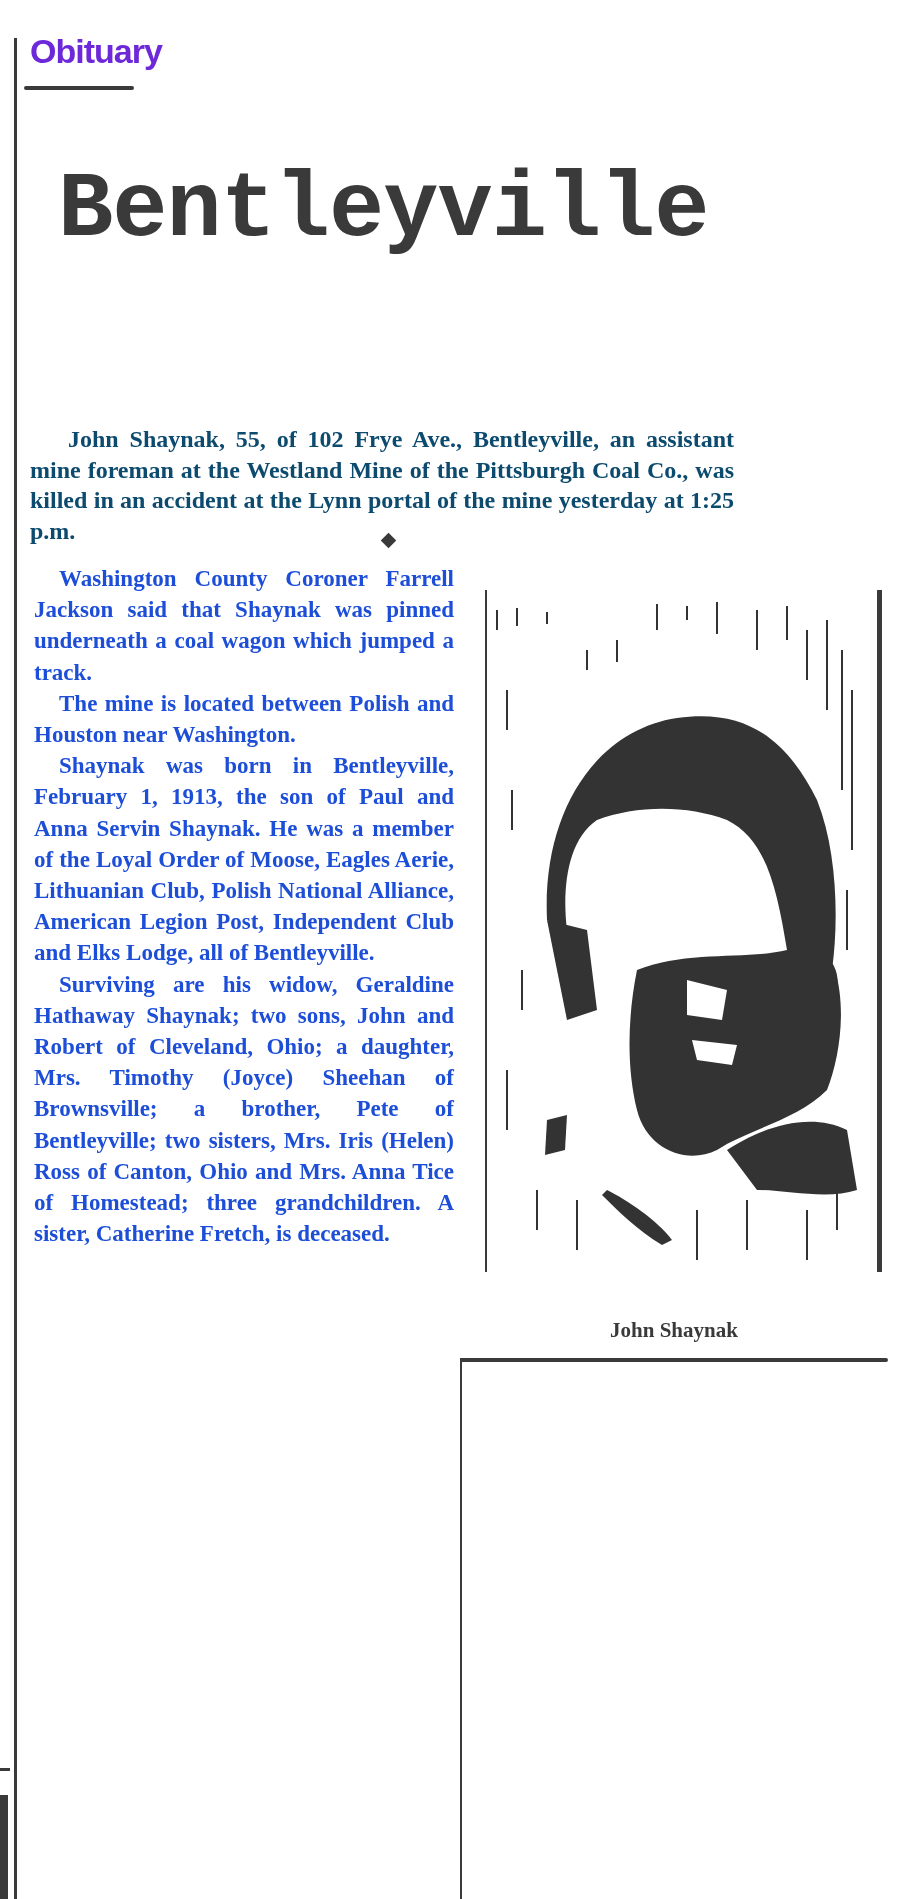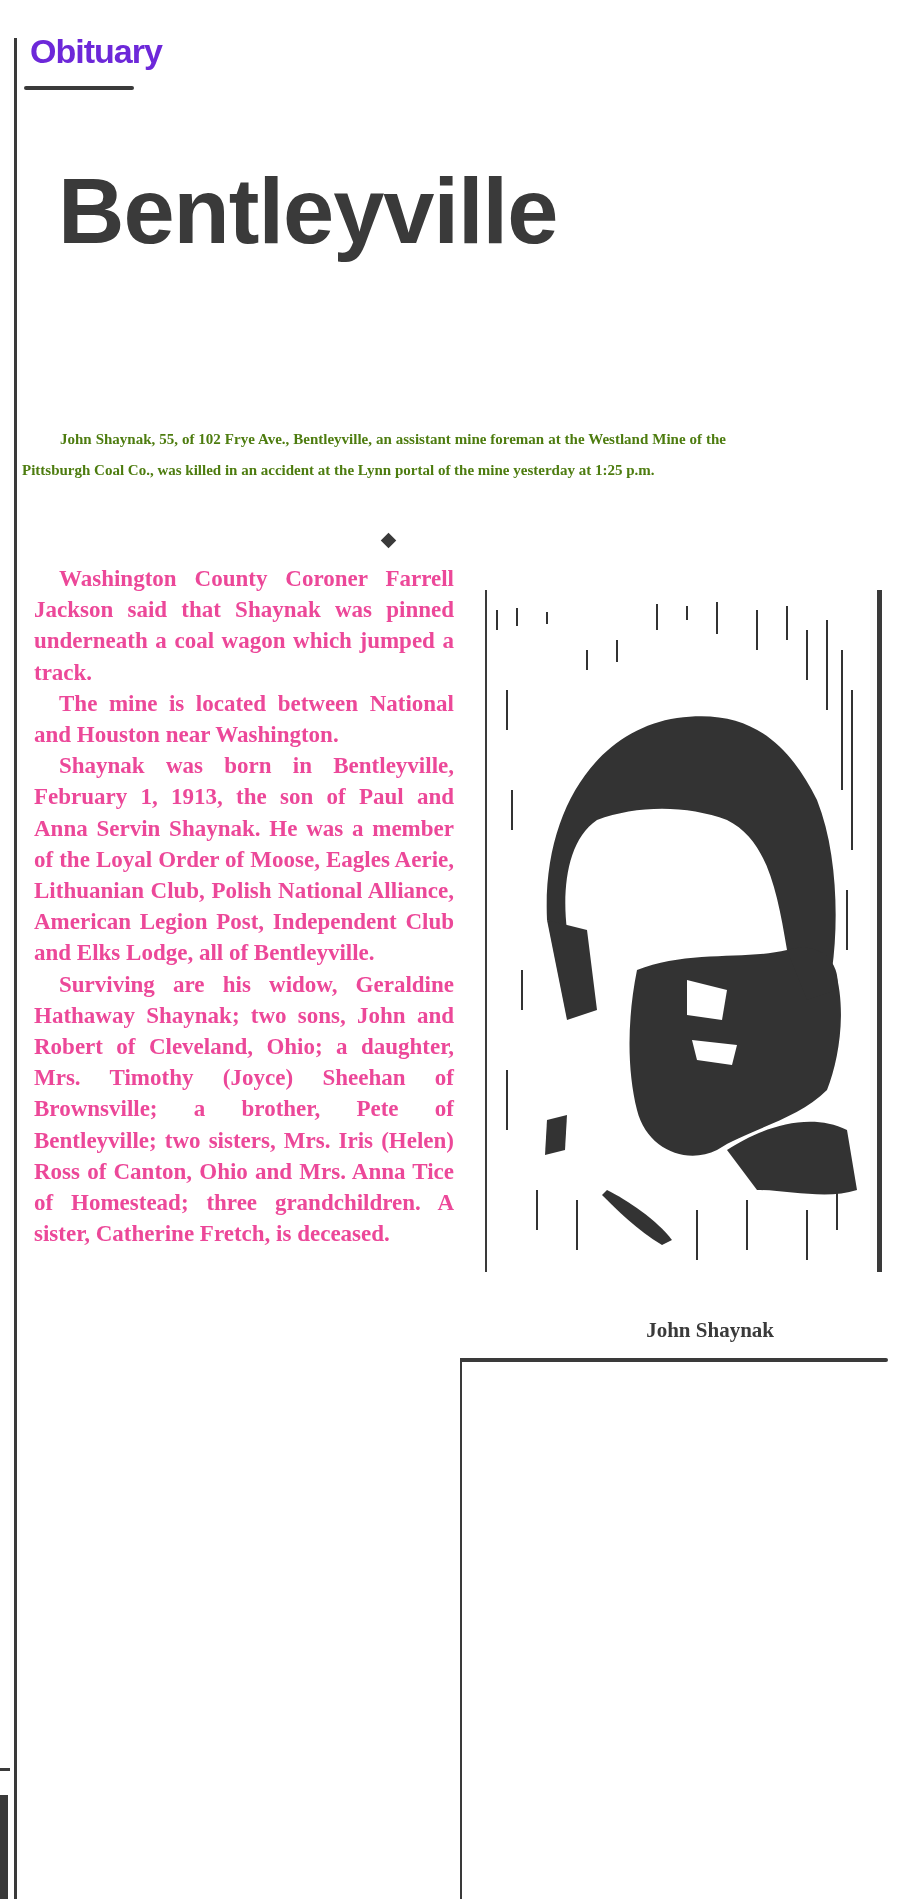--- a/index.html
+++ b/index.html
@@ -55,44 +55,44 @@
       top: 86px;
       width: 110px;
       height: 4px;
       background: #3a3a3a;
       border-radius: 2px;
     }
     .headline {
       position: absolute;
       left: 58px;
       top: 132px;
-      font-family: Liberation Sans, sans-serif;
+      font-family: Liberation Mono, monospace;
       font-weight: bold;
       font-size: 92px;
       line-height: 158px;
       color: #3a3a3a;
       letter-spacing: -1px;
       margin: 0;
     }
     .headline span {
       display: block;
     }
     .headline .line2 {
       padding-left: 14px;
     }
     .lede {
       position: absolute;
-      left: 22px;
+      left: 30px;
       top: 424px;
       width: 704px;
       font-weight: bold;
-      font-size: 15px;
+      font-size: 24px;
       line-height: 30.5px;
       text-align: justify;
-      color: #4d7c0f;
+      color: #0c4a6e;
     }
     .lede p {
       margin: 0;
       text-indent: 38px;
     }
     .diamond {
       position: absolute;
       left: 383px;
       top: 535px;
       width: 11px;
@@ -102,21 +102,21 @@
     }
     .col-left {
       position: absolute;
       left: 34px;
       top: 563px;
       width: 420px;
       font-weight: bold;
       font-size: 23px;
       line-height: 31.2px;
       text-align: justify;
-      color: #ec4899;
+      color: #1d4ed8;
     }
     .col-left p {
       margin: 0;
       text-indent: 25px;
     }
     .photo {
       position: absolute;
       left: 485px;
       top: 590px;
       width: 390px;
@@ -129,21 +129,21 @@
     .photo svg {
       display: block;
       width: 100%;
       height: 100%;
     }
     .caption {
       position: absolute;
       left: 574px;
       top: 1318px;
       width: 200px;
-      text-align: right;
+      text-align: center;
       font-weight: bold;
       font-size: 21px;
       color: #3a3a3a;
     }
     .caption-rule {
       position: absolute;
       left: 460px;
       top: 1358px;
       width: 428px;
       height: 4px;
@@ -173,21 +173,21 @@
   <span class="line1">Bentleyville</span>
 </h1>
 
 <div class="lede">
   <p>John Shaynak, 55, of 102 Frye Ave., Bentleyville, an assistant mine foreman at the Westland Mine of the Pittsburgh Coal Co., was killed in an accident at the Lynn portal of the mine yesterday at 1:25 p.m.</p>
 </div>
 <div class="diamond"></div>
 
 <div class="col-left">
   <p>Washington County Coroner Farrell Jackson said that Shaynak was pinned underneath a coal wagon which jumped a track.</p>
-  <p>The mine is located between National and Houston near Washington.</p>
+  <p>The mine is located between Polish and Houston near Washington.</p>
   <p>Shaynak was born in Bentleyville, February 1, 1913, the son of Paul and Anna Servin Shaynak. He was a member of the Loyal Order of Moose, Eagles Aerie, Lithuanian Club, Polish National Alliance, American Legion Post, Independent Club and Elks Lodge, all of Bentleyville.</p>
   <p>Surviving are his widow, Geraldine Hathaway Shaynak; two sons, John and Robert of Cleveland, Ohio; a daughter, Mrs. Timothy (Joyce) Sheehan of Brownsville; a brother, Pete of Bentleyville; two sisters, Mrs. Iris (Helen) Ross of Canton, Ohio and Mrs. Anna Tice of Homestead; three grandchildren. A sister, Catherine Fretch, is deceased.</p>
 </div>
 
 <div class="photo">
   <svg viewBox="0 0 390 682" preserveAspectRatio="none">
     <rect x="0" y="0" width="390" height="682" fill="#ffffff"></rect>
 
     <path d="M60 330 C 55 220, 110 140, 190 128 C 260 118, 300 150, 330 210 C 350 260, 352 330, 345 380 L 300 360 C 290 300, 280 250, 240 230 C 200 215, 150 215, 110 230 C 80 250, 75 300, 80 340 Z" fill="#333"></path>
 

